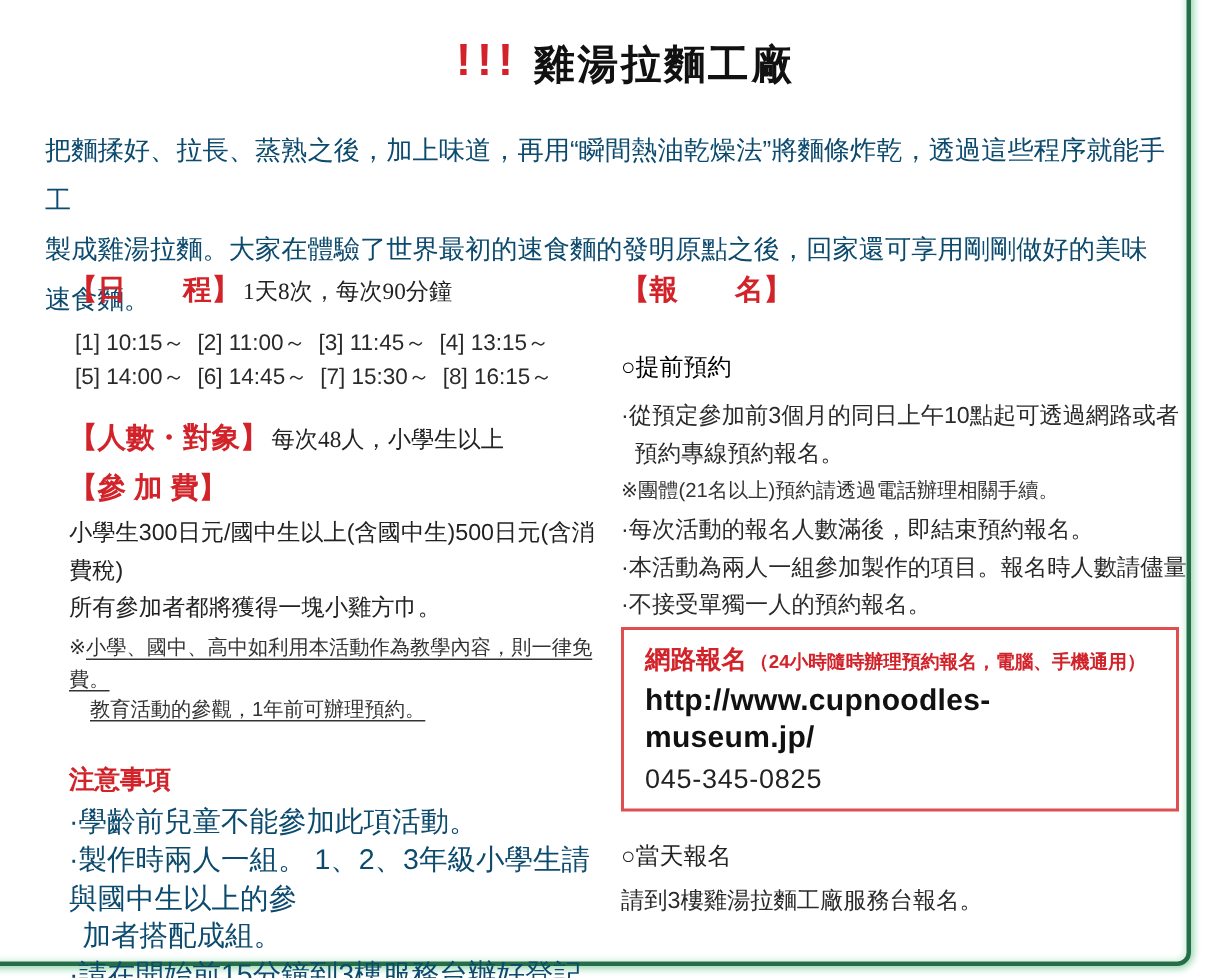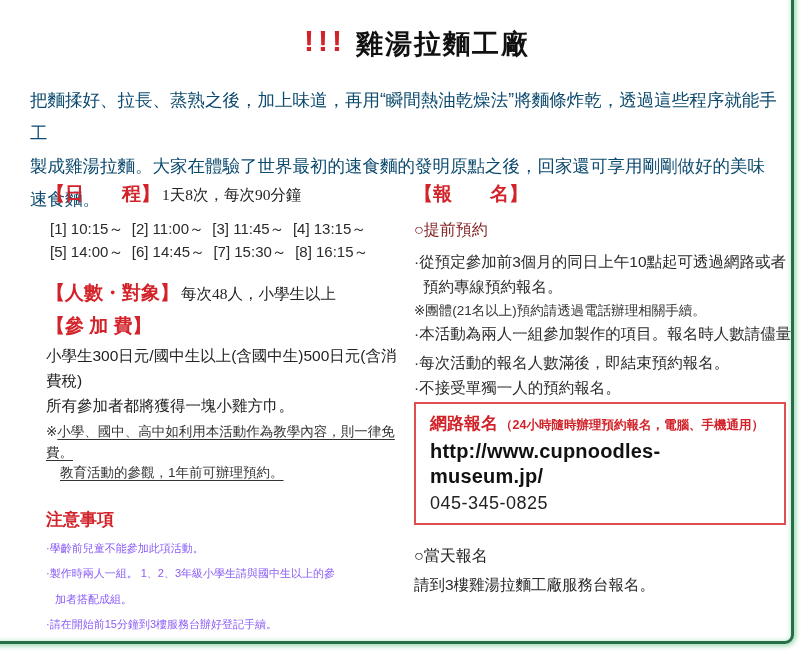--- a/index.html
+++ b/index.html
@@ -33,25 +33,25 @@
 
   .cap-row { margin-top:18px; }
   .fee-hdr { margin-top:8px; }
   .fee-line { font-size:15.5px; line-height:25px; color:#222; }
   .fee-line.first { margin-top:4px; }
   .fee-note { font-size:13.5px; line-height:20.5px; color:#333; margin-top:4px; }
   .fee-note .u { text-decoration:underline; text-underline-offset:3px; }
   .fee-note2 { padding-left:14px; margin-top:0; }
 
   .notes-hdr { color:#d2232a; font-weight:bold; font-size:17px; margin-top:24px; line-height:24px; }
-  .note-line { font-size:11px; line-height:25.5px; color:#8b5cf6; }
+  .note-line { font-size:19px; line-height:25.5px; color:#0c4a6e; }
   .note-line.first { margin-top:4px; }
   .note-line.cont { padding-left:9px; }
 
-  .adv-title { font-size:16px; line-height:22px; color:#7f1d1d; margin-top:12px; }
+  .adv-title { font-size:16px; line-height:22px; color:#000000; margin-top:28px; }
   .r-line { font-size:15.5px; line-height:25px; color:#2a2a2a; }
   .r-line.mt { margin-top:8px; }
   .r-line.cont { padding-left:9px; }
   .group-note { font-size:13.5px; line-height:20px; color:#333; margin-top:2px; }
   .b-mt { margin-top:4px; }
 
   .res-box {
     margin-top:2px; width:340px; border:2px solid #e04e50;
     padding:8px 14px 8px 14px; background:#fff;
   }
@@ -114,22 +114,22 @@
 <div class="col-right">
 
   <div class="sec-row">
     <span class="hdr">【報　　名】</span>
   </div>
 
   <div class="adv-title">○提前預約</div>
   <div class="r-line mt">·從預定參加前3個月的同日上午10點起可透過網路或者</div>
   <div class="r-line cont">預約專線預約報名。</div>
   <div class="group-note">※團體(21名以上)預約請透過電話辦理相關手續。</div>
+  <div class="r-line b-mt">·每次活動的報名人數滿後，即結束預約報名。</div>
   <div class="r-line">·本活動為兩人一組參加製作的項目。報名時人數請儘量</div>
-  <div class="r-line b-mt">·每次活動的報名人數滿後，即結束預約報名。</div>
   <div class="r-line">·不接受單獨一人的預約報名。</div>
 
   <div class="res-box">
     <div class="box-row">
       <span class="box-lbl">網路報名</span><span class="box-note">（24小時隨時辦理預約報名，電腦、手機通用）</span>
     </div>
     <div class="box-url">http://www.cupnoodles-museum.jp/</div>
     <div class="box-phone">045-345-0825</div>
   </div>
 

